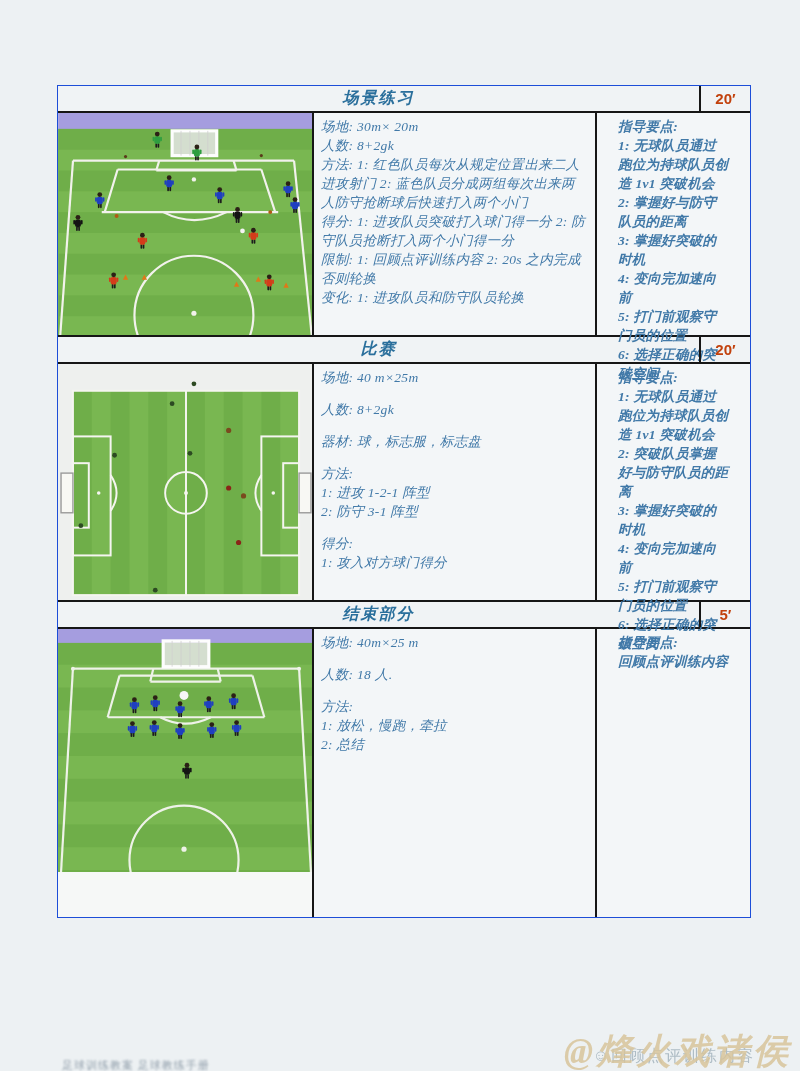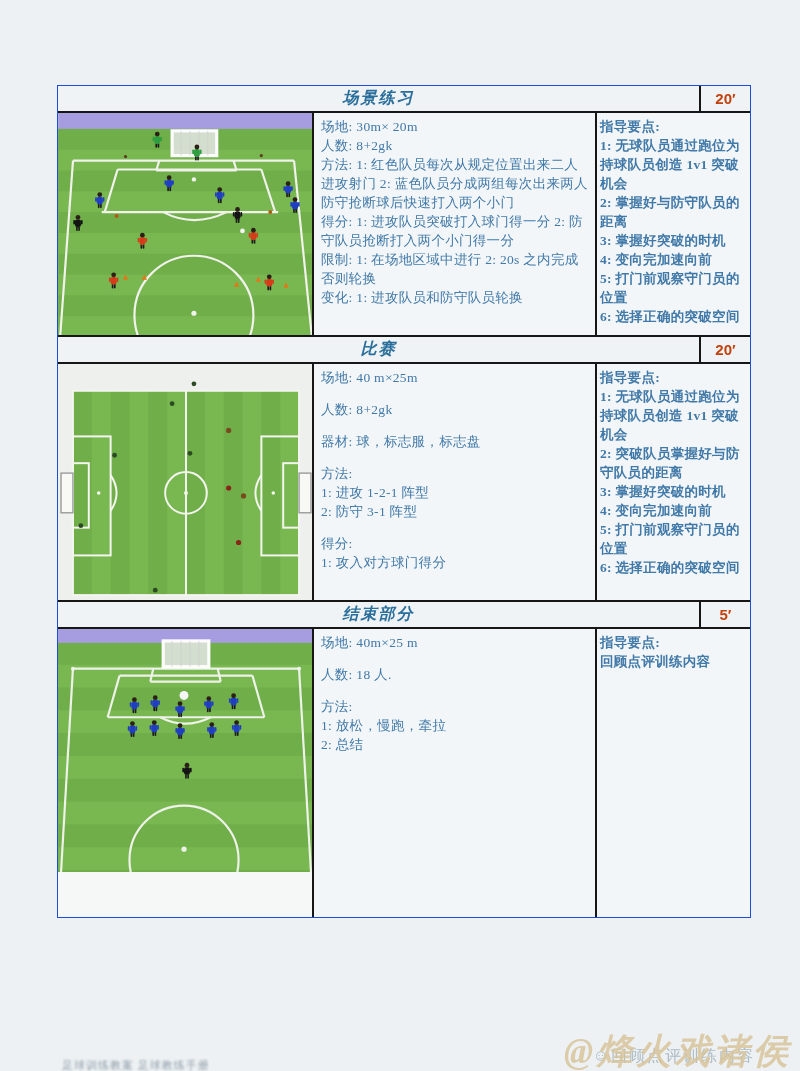--- a/index.html
+++ b/index.html
@@ -28,24 +28,24 @@
             letter-spacing:2px; }
   .htime { width:51px; border-left:2px solid #161616; display:flex;
            align-items:center; justify-content:center; font-size:15px;
            font-weight:bold; color:#c2410c; font-family:"Liberation Sans",sans-serif; }
   .crow { display:flex; border-bottom:2px solid #161616; }
   .crow:last-child { border-bottom:none; }
   .cdiag { width:256px; border-right:2px solid #161616; background:#f6f8f7;
            overflow:hidden; }
   .cdiag svg { display:block; }
   .cdet { flex:1; border-right:2px solid #161616; padding:4px 7px; }
-  .ccoach { width:153px; padding:4px 3px; }
+  .ccoach { width:153px; padding:4px 21px; }
   .r1 { height:224px; } .r2 { height:238px; } .r3 { height:288px; }
 
-  .dline, .cpoint, .ctitle { font-size:13.5px; line-height:19px; 
+  .dline, .cpoint, .ctitle { font-size:13.5px; line-height:19px; font-style:italic;
            color:#4179a8; letter-spacing:.3px; }
   .ctitle { font-weight:bold; }
   .cpoint { font-weight:bold; }
   .gap { margin-top:13px; }
 
   
   .wm { position:absolute; right:8px; top:1028px; font-size:35px; font-weight:bold;
         color:#d8c59c; opacity:.85; letter-spacing:4px; white-space:nowrap;
         font-style:italic; }
   .wm2 { position:absolute; right:45px; top:1046px; font-size:16px; color:#9fb0ba;
@@ -128,21 +128,21 @@
           <use href="#cone1" x="180" y="170"></use>
             <use href="#cone1" x="202" y="165"></use>
           <use href="#cone1" x="230" y="171"></use>
         </svg>
       </div>
       <div class="cdet">
         <div class="dline">场地: 30m× 20m</div>
         <div class="dline">人数: 8+2gk</div>
         <div class="dline">方法: 1: 红色队员每次从规定位置出来二人进攻射门 2: 蓝色队员分成两组每次出来两人防守抢断球后快速打入两个小门</div>
         <div class="dline">得分: 1: 进攻队员突破打入球门得一分 2: 防守队员抢断打入两个小门得一分</div>
-        <div class="dline">限制: 1: 在场地区域中进行 2: 20s 之内完成否则轮换</div>
+        <div class="dline">限制: 1: 回顾点评训练内容 2: 20s 之内完成否则轮换</div>
         <div class="dline">变化:  1: 进攻队员和防守队员轮换</div>
       </div>
       <div class="ccoach">
         <div class="ctitle">指导要点:</div>
         <div class="cpoint">1: 无球队员通过跑位为持球队员创造 1v1 突破机会</div>
         <div class="cpoint">2: 掌握好与防守队员的距离</div>
         <div class="cpoint">3: 掌握好突破的时机</div>
         <div class="cpoint">4: 变向完加速向前</div>
         <div class="cpoint">5: 打门前观察守门员的位置</div>
         <div class="cpoint">6: 选择正确的突破空间</div>

